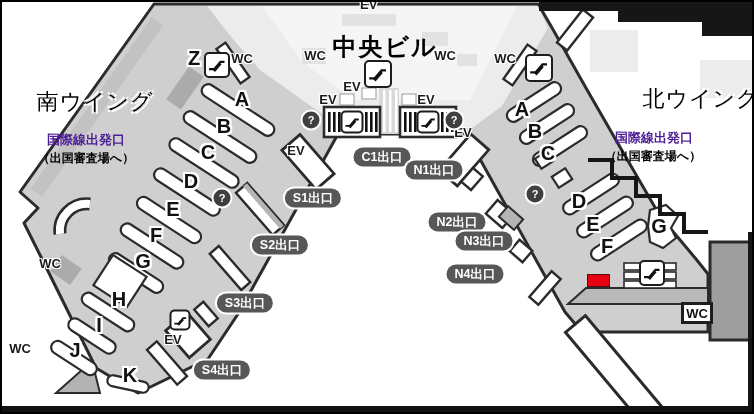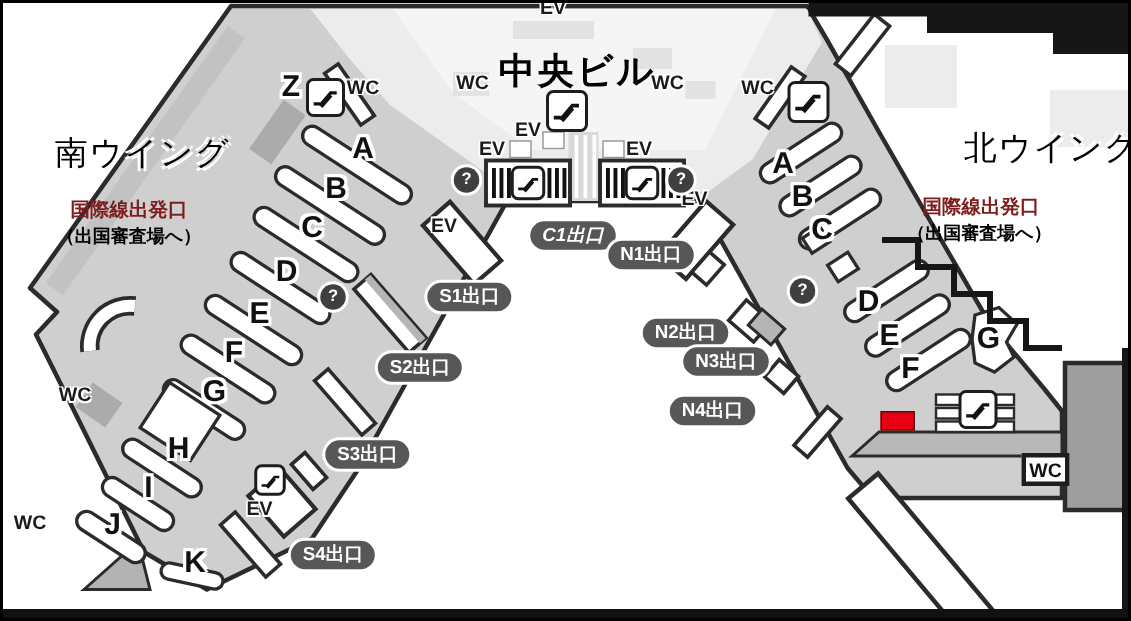--- a/index.html
+++ b/index.html
@@ -14,21 +14,21 @@
     font-size:20px;font-weight:900;color:#111;line-height:1;
     text-shadow:-2px -2px 0 #fff,2px -2px 0 #fff,-2px 2px 0 #fff,2px 2px 0 #fff,
                  0 -2px 0 #fff,0 2px 0 #fff,-2px 0 0 #fff,2px 0 0 #fff;
   }
   .wing{
     font-size:22px;font-weight:400;color:#000;letter-spacing:1px;
     text-shadow:-2px -2px 0 #fff,2px -2px 0 #fff,-2px 2px 0 #fff,2px 2px 0 #fff;
   }
   .title{font-size:24px;font-weight:900;color:#000;letter-spacing:2px;}
   .subtitle{font-size:14px;font-weight:700;color:#111;letter-spacing:.5px;}
-  .dep1{font-size:13px;font-weight:700;color:#7f1d1d;}
+  .dep1{font-size:13px;font-weight:700;color:#4c1d95;}
   .dep2{font-size:12px;font-weight:700;color:#000;}
   .wc{font-size:13px;font-weight:800;color:#1a1a1a;
       text-shadow:-1px -1px 0 #fff,1px -1px 0 #fff,-1px 1px 0 #fff,1px 1px 0 #fff;}
   .ev{font-size:13px;font-weight:800;color:#1a1a1a;
       text-shadow:-1px -1px 0 #fff,1px -1px 0 #fff,-1px 1px 0 #fff,1px 1px 0 #fff;}
   .badge{
     background:#575757;color:#fff;font-size:12.5px;font-weight:700;
     padding:2px 8px;border-radius:11px;box-shadow:0 0 0 2px #fff;line-height:1.2;
   }
   .qicon{
@@ -190,21 +190,21 @@
   <div class="abs ltr" style="left:546px;top:151px;">C</div>
   <div class="abs ltr" style="left:577px;top:199px;">D</div>
   <div class="abs ltr" style="left:591px;top:222px;">E</div>
   <div class="abs ltr" style="left:605px;top:244px;">F</div>
   <div class="abs ltr" style="left:657px;top:224px;">G</div>
 
   <div class="abs badge" style="left:311px;top:196px;">S1出口</div>
   <div class="abs badge" style="left:278px;top:243px;">S2出口</div>
   <div class="abs badge" style="left:243px;top:301px;">S3出口</div>
   <div class="abs badge" style="left:220px;top:368px;">S4出口</div>
-  <div class="abs badge" style="left:380px;top:155px;font-style:italic;">C1出口</div>
+  <div class="abs badge" style="left:380px;top:155px;">C1出口</div>
   <div class="abs badge" style="left:432px;top:168px;">N1出口</div>
   <div class="abs badge" style="left:455px;top:220px;">N2出口</div>
   <div class="abs badge" style="left:482px;top:239px;">N3出口</div>
   <div class="abs badge" style="left:473px;top:272px;">N4出口</div>
 
   <div class="abs wc" style="left:240px;top:56px;">WC</div>
   <div class="abs wc" style="left:313px;top:53px;">WC</div>
   <div class="abs wc" style="left:443px;top:53px;">WC</div>
   <div class="abs wc" style="left:503px;top:56px;">WC</div>
   <div class="abs wc" style="left:48px;top:261px;">WC</div>

